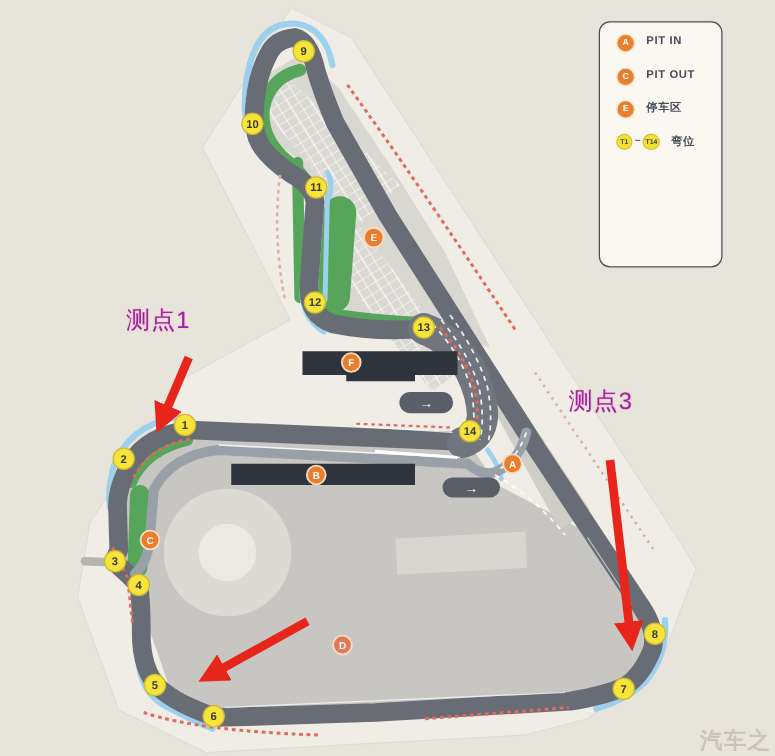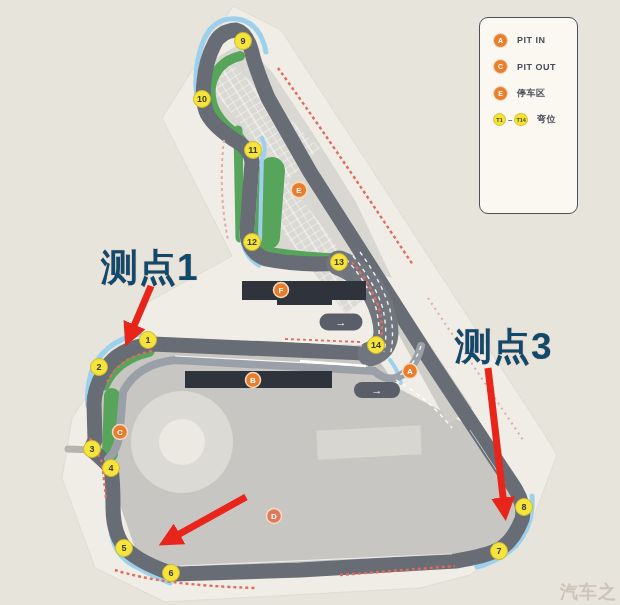--- a/index.html
+++ b/index.html
@@ -3,29 +3,29 @@
 <meta charset="utf-8">
 <style>
   html,body{margin:0;padding:0;}
   body{font-family:"Liberation Sans",sans-serif;}
   .stage{position:relative;width:620px;height:605px;background:#e7e4db;overflow:hidden;}
   .stage svg{position:absolute;left:0;top:0;}
   
   .legend{position:absolute;left:479px;top:17px;width:99px;height:197px;background:#faf8f1;
           border:1.5px solid #4b505b;border-radius:9px;box-sizing:border-box;
           padding:9px 0 0 13px;display:flex;flex-direction:column;}
-  .legend-row{display:flex;align-items:center;height:26.5px;}
+  .legend-row{display:flex;align-items:flex-start;height:26.5px;}
   .fac-dot{width:13px;height:13px;border-radius:50%;background:#e97f2b;border:1px solid #f3ddc4;
            color:#fff;font-size:7px;font-weight:bold;line-height:13px;text-align:center;flex:0 0 auto;}
   .legend-label{margin-left:9px;font-size:9px;font-weight:bold;color:#474c59;letter-spacing:.5px;white-space:nowrap;}
   .turn-pill{min-width:13px;height:13px;border-radius:50%;background:#f2e136;border:1px solid #d6c32c;
              color:#4a4a26;font-size:5.5px;font-weight:bold;line-height:13px;text-align:center;flex:0 0 auto;padding:0 1px;box-sizing:border-box;}
   .turn-dash{font-size:8px;font-weight:bold;color:#474c59;margin:0 2px;}
   
-  .cp{position:absolute;color:#0c4a6e;font-size:37px;font-weight:bold;letter-spacing:1px;
+  .cp{position:absolute;color:#a21caf;font-size:19px;font-weight:normal;letter-spacing:1px;
       text-shadow:0 0 1px rgba(231,37,26,.45);white-space:nowrap;}
   .watermark{position:absolute;left:560px;top:580px;font-size:18px;font-weight:bold;
              color:#c9beb2;opacity:.85;letter-spacing:1px;}
 </style>
 </head>
 <body>
 
 <div class="stage">
 
 <svg width="620" height="605" viewBox="0 0 620 605">
@@ -239,17 +239,17 @@
   </div>
   <div class="legend-row">
     <span class="turn-pill">T1</span>
     <span class="turn-dash">–</span>
     <span class="turn-pill">T14</span>
     <span class="legend-label">弯位</span>
   </div>
 </div>
 
 <div class="cp" style="left:101px;top:243px;">测点1</div>
-<div class="cp" style="left:455px;top:322px;text-align:right;">测点3</div>
+<div class="cp" style="left:455px;top:308px;text-align:right;">测点3</div>
 
 <div class="watermark">汽车之家</div>
 
 </div>
 
 </body></html>

